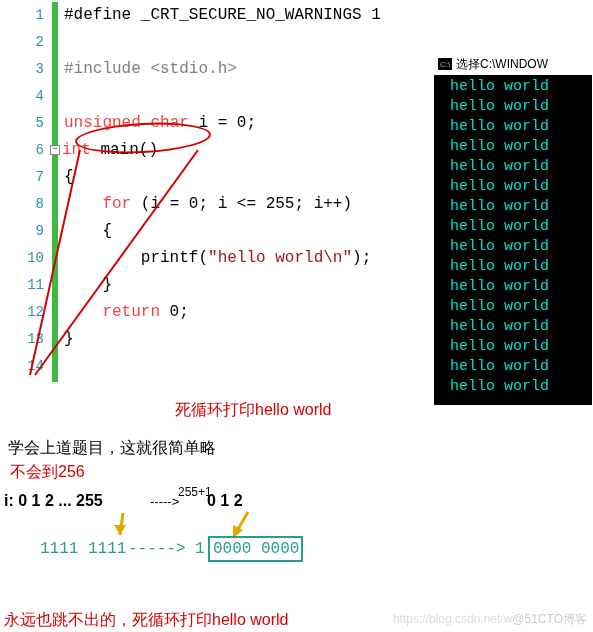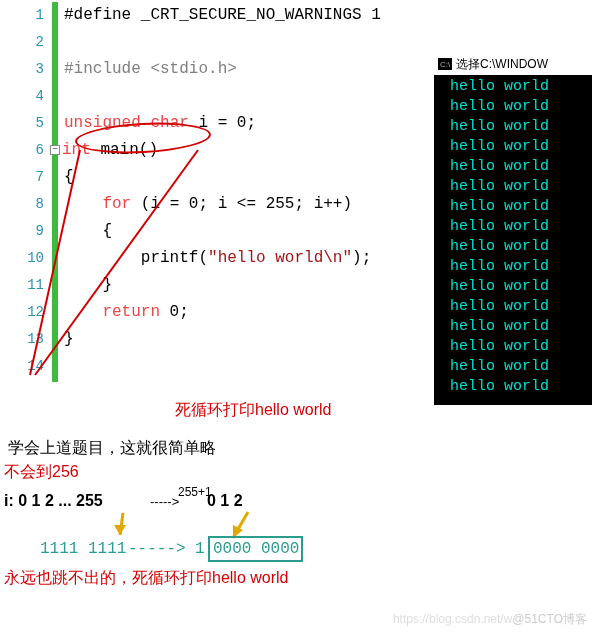--- a/index.html
+++ b/index.html
@@ -105,30 +105,30 @@
       <div class="cline">hello world</div>
       <div class="cline">hello world</div>
       <div class="cline">hello world</div>
       <div class="cline">hello world</div>
       <div class="cline">hello world</div>
     </div>
 </div>
 
 <div class="annot-red" style="left:175px; top:400px;">死循环打印hello world</div>
 <div class="annot-black" style="left:8px; top:438px;">学会上道题目，这就很简单略</div>
-<div class="annot-red" style="left:4px; top:462px;">不会到256</div>
+<div class="annot-red" style="left:10px; top:462px;">不会到256</div>
 
 <div class="annot-black" style="left:4px; top:492px; font-weight:bold;">i: 0 1 2 ... 255</div>
 <div class="annot-black" style="left:150px; top:485px; font-size:12px;margin-left:28px;">255+1</div>
 <div class="annot-black" style="left:150px; top:494px; font-size:13px;">-----&gt;</div>
 <div class="annot-black" style="left:195px; top:492px; font-weight:bold;margin-left:12px;">0 1 2</div>
 
 <div class="annot-teal" style="left:40px; top:540px;">1111 1111</div>
 <div class="annot-teal" style="left:128px; top:540px;">-----&gt;</div>
 <div class="annot-teal" style="left:195px; top:540px;">1</div>
 <div class="box-teal" style="left:208px; top:536px; width:95px; height:26px;"></div>
 <div class="annot-teal" style="left:213px; top:540px;">0000 0000</div>
 
-<div class="annot-red" style="left:4px; top:568px;">永远也跳不出的，死循环打印hello world</div>
+<div class="annot-red" style="left:4px; top:610px;">永远也跳不出的，死循环打印hello world</div>
 
 <div class="watermark">
   <span style="color:#ddd;">https://blog.csdn.net/w</span><span>@51CTO博客</span>
 </div>
 
 </body></html>

